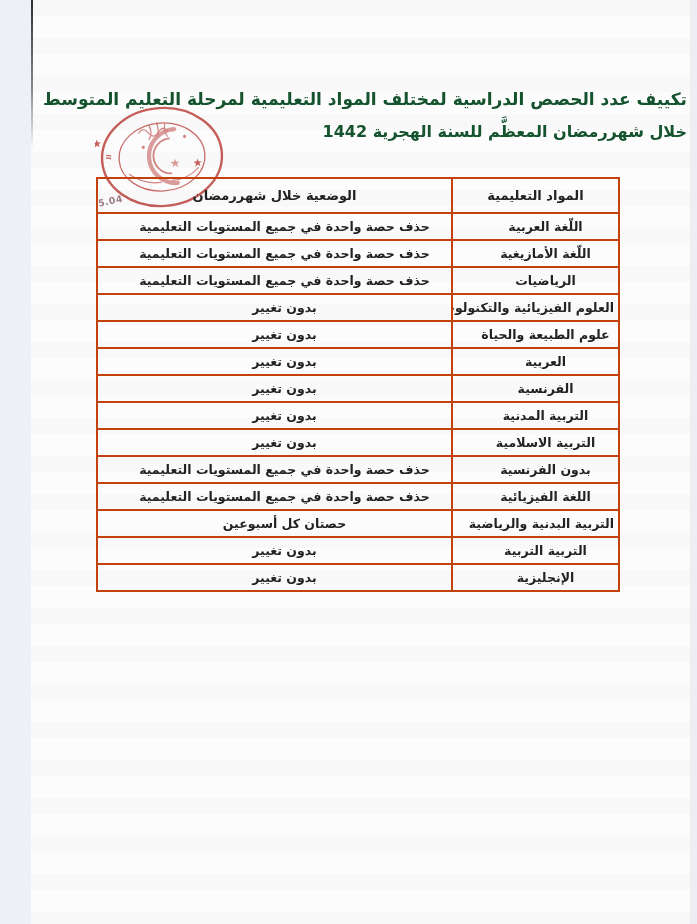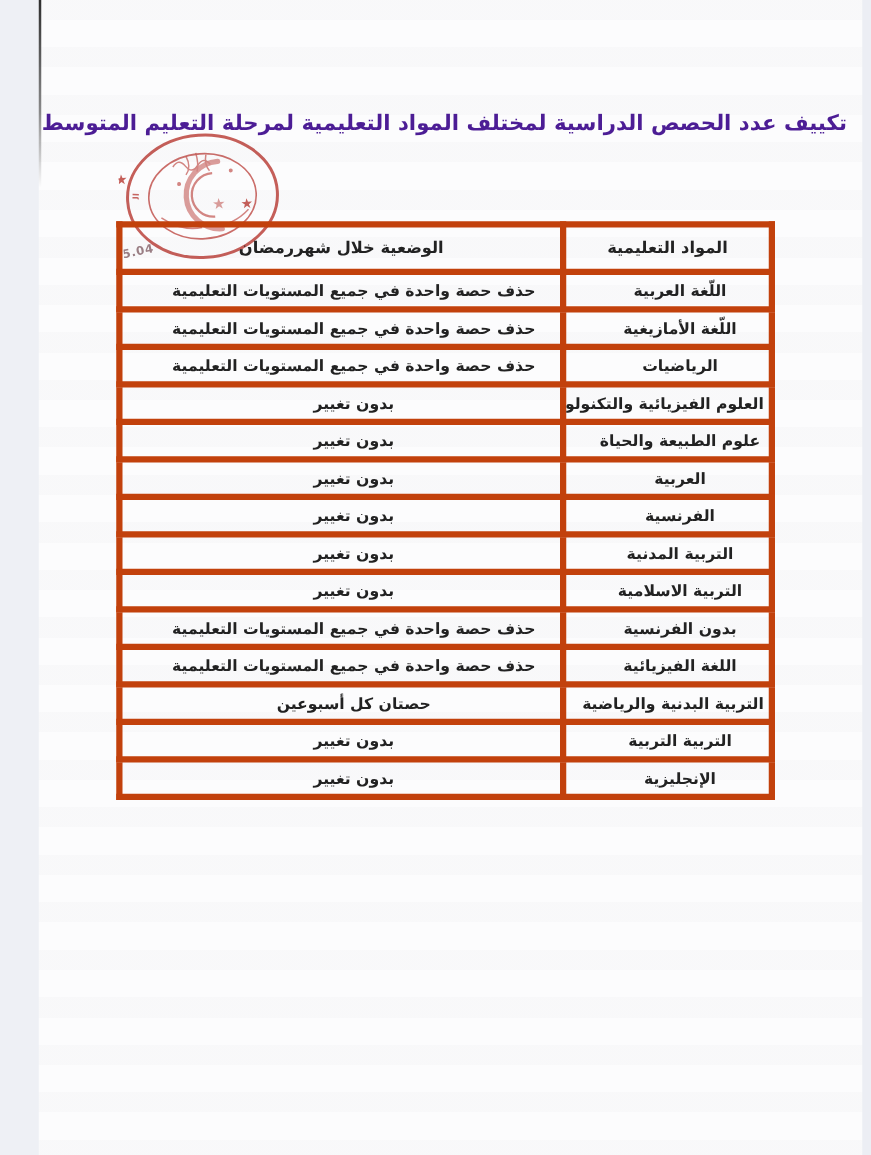--- a/index.html
+++ b/index.html
@@ -5,49 +5,50 @@
   html,body{margin:0;padding:0;background:#eef0f5;}
   .scene{position:relative;width:697px;height:924px;overflow:hidden;
          font-family:"DejaVu Sans",sans-serif;background:#eef0f5;direction:rtl;}
   .paper{position:absolute;left:31px;top:0;width:659px;height:924px;
          background-color:#fcfcfd;
          background-image:repeating-linear-gradient(180deg, rgba(20,20,40,0.015) 0 16px, rgba(0,0,0,0) 16px 38px);}
   .fold-line{position:absolute;left:31px;top:0;width:2px;height:150px;
          background:linear-gradient(180deg,#2e2e2e 0%,rgba(46,46,46,.55) 60%,rgba(46,46,46,0) 100%);}
   .right-strip{position:absolute;right:0;top:0;width:7px;height:924px;background:#ecEEf4;background:#eceef4;}
 
-  .doc-title{position:absolute;top:84px;right:10px;left:24px;text-align:center;
-         color:#4c1d95;font-weight:bold;}
+  .doc-title{position:absolute;top:84px;right:10px;left:24px;text-align:right;
+         color:#14532d;font-weight:bold;}
   .doc-title .l1{font-size:17px;line-height:30px;white-space:nowrap;}
   .doc-title .l2{font-size:16px;line-height:28px;margin-top:4px;padding-left:58px;}
 
   table.sched{position:absolute;top:177px;right:77px;width:522px;border-collapse:collapse;
          table-layout:fixed;color:#222;}
   table.sched{border:2px solid #3a3a3a;}
-  table.sched th, table.sched td{border:5px solid #c2410c;padding:0 4px;text-align:center;
+  table.sched th, table.sched td{border:2px solid #c2410c;padding:0 4px;text-align:center;
          vertical-align:middle;font-weight:bold;white-space:nowrap;overflow:hidden;}
   table.sched th{height:33px;font-size:13px;}
   table.sched td{height:25px;font-size:12.5px;padding-left:24px;}
   col.c-subject{width:167px;}
   col.c-status{width:355px;}
 
   .stamp{position:absolute;left:96px;top:102px;width:132px;height:110px;
          mix-blend-mode:multiply;opacity:.9;transform:rotate(-4deg);}
   .stamp text{font-family:"DejaVu Sans",sans-serif;}
 </style>
 </head>
 <body>
 
 <div class="scene">
   <div class="paper"></div>
   <div class="fold-line"></div>
   <div class="right-strip"></div>
 
   <div class="doc-title">
     <div class="l1">تكييف عدد الحصص الدراسية لمختلف المواد التعليمية لمرحلة التعليم المتوسط</div>
+    <div class="l2">خلال شهررمضان المعظَّم للسنة الهجرية 1442</div>
   </div>
 
   <svg class="stamp" viewBox="0 0 132 110" aria-hidden="true">
     <ellipse cx="66" cy="55" rx="60" ry="49" fill="none" stroke-width="2.4" stroke="#c24e48"></ellipse>
     <ellipse cx="66" cy="55" rx="43" ry="34" fill="none" stroke-width="1.3" opacity="0.9" stroke="#c24e48"></ellipse>
     <path id="ringPath" d="M 15 55 A 51 41 0 1 1 117 55 A 51 41 0 1 1 15 55" fill="none"></path>
     <text font-size="6.6" font-weight="bold" letter-spacing="1" opacity="0.95" fill="#c24e48">
       <textPath href="#ringPath" startOffset="2%">الجمهورية الجزائرية الديمقراطية الشعبية</textPath>
     </text>
     <text x="7" y="41" font-size="11" fill="#c24e48">★</text>

